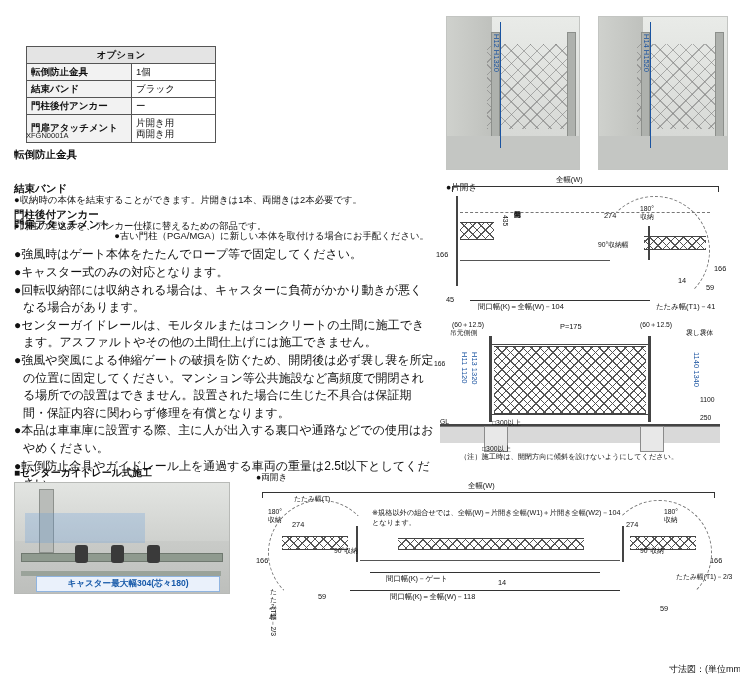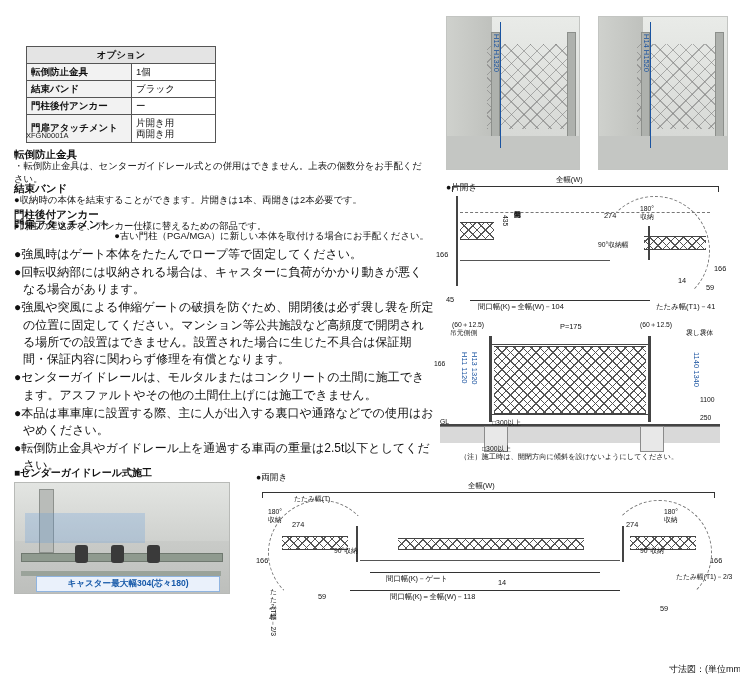--- a/index.html
+++ b/index.html
@@ -82,36 +82,36 @@
     <tr>
           <td class="label">門扉アタッチメント</td>
         <td style="white-space:pre-line">片開き用
 両開き用</td>
         </tr>
   </tbody>
     </table>
   <div class="opt-code">XFGN0001A</div>
 
   <div class="sec-title" style="left:14px;top:148px;">転倒防止金具</div>
-  <div class="sec-body" style="left:14px;top:160px;">・転倒防止金具は、センターガイドレール式との併用はできません。上表の個数分をお手配ください。</div>
 
   <div class="sec-title" style="left:14px;top:182px;">結束バンド</div>
   <div class="sec-body" style="left:14px;top:194px;">●収納時の本体を結束することができます。片開きは1本、両開きは2本必要です。</div>
 
   <div class="sec-title" style="left:14px;top:208px;">門柱後付アンカー</div>
   <div class="sec-body" style="left:14px;top:220px;">●門柱の埋込みを、アンカー仕様に替えるための部品です。</div>
 
   <div class="sec-title" style="left:14px;top:218px;">門扉アタッチメント</div>
   <div class="sec-body" style="left:14px;top:230px;text-align:right;">●古い門柱（PGA/MGA）に新しい本体を取付ける場合にお手配ください。</div>
 
   <div class="notes">
     <div class="indent">●強風時はゲート本体をたたんでロープ等で固定してください。</div>
+    <div class="indent">●キャスター式のみの対応となります。</div>
     <div class="indent">●回転収納部には収納される場合は、キャスターに負荷がかかり動きが悪くなる場合があります。</div>
+    <div class="indent">●センターガイドレールは、モルタルまたはコンクリートの土間に施工できます。アスファルトやその他の土間仕上げには施工できません。</div>
     <div class="indent">●強風や突風による伸縮ゲートの破損を防ぐため、開閉後は必ず袰し袰を所定の位置に固定してください。マンション等公共施設など高頻度で開閉される場所での設置はできません。設置された場合に生じた不具合は保証期間・保証内容に関わらず修理を有償となります。</div>
-    <div class="indent">●センターガイドレールは、モルタルまたはコンクリートの土間に施工できます。アスファルトやその他の土間仕上げには施工できません。</div>
     <div class="indent">●本品は車車庫に設置する際、主に人が出入する裏口や通路などでの使用はおやめください。</div>
     <div class="indent">●転倒防止金具やガイドレール上を通過する車両の重量は2.5t以下としてください。</div>
   </div>
 
   <div class="cg-title">■センターガイドレール式施工</div>
   <div class="cg-photo">
     <div class="wall"></div>
     <div class="floor"></div>
     <div class="post"></div>
     <div class="blue"></div>
@@ -206,20 +206,21 @@
   <div class="dsmall2" style="left:434px;top:360px;">166</div>
 
   <div class="note-box" style="left:460px;top:452px;width:260px;">（注）施工時は、開閉方向に傾斜を設けないようにしてください。</div>
 
   <div class="dlabel" style="left:256px;top:472px;">●両開き</div>
   <div class="ln ln-h" style="left:262px;top:492px;width:452px;"></div>
   <div class="ln ln-v" style="left:262px;top:492px;height:6px;"></div>
   <div class="ln ln-v" style="left:714px;top:492px;height:6px;"></div>
   <div class="dsmall" style="left:468px;top:481px;">全幅(W)</div>
 
+  <div class="note-box" style="left:372px;top:508px;width:250px;">※規格以外の組合せでは、全幅(W)＝片開き全幅(W1)＋片開き全幅(W2)－104となります。</div>
 
   <div class="curve" style="left:268px;top:500px;width:104px;height:104px;border-color:#777 transparent transparent #777;"></div>
   <div class="curve" style="left:606px;top:500px;width:104px;height:104px;border-color:#777 #777 transparent transparent;"></div>
 
   <div class="scis" style="left:282px;top:536px;width:66px;height:12px;"></div>
   <div class="scis" style="left:630px;top:536px;width:66px;height:12px;"></div>
   <div class="scis" style="left:398px;top:538px;width:186px;height:10px;"></div>
   <div class="ln ln-h thin" style="left:360px;top:560px;width:260px;"></div>
   <div class="ln ln-v" style="left:356px;top:526px;height:36px;width:2px;background:#444;"></div>
   <div class="ln ln-v" style="left:622px;top:526px;height:36px;width:2px;background:#444;"></div>

